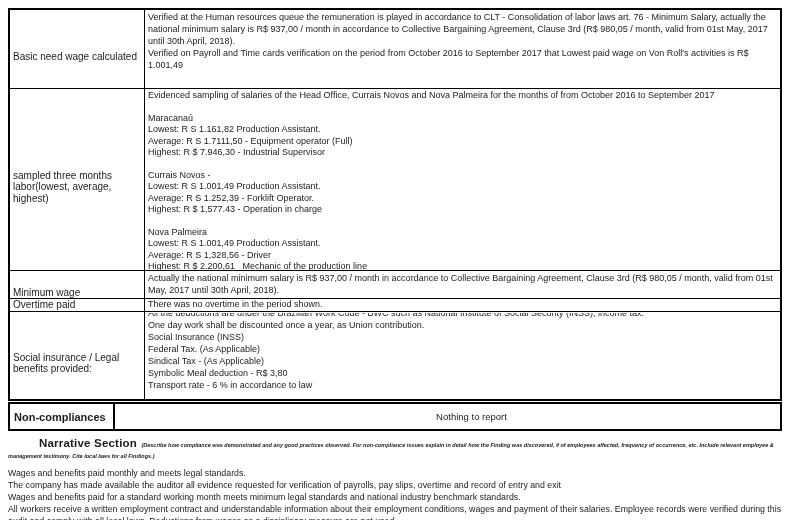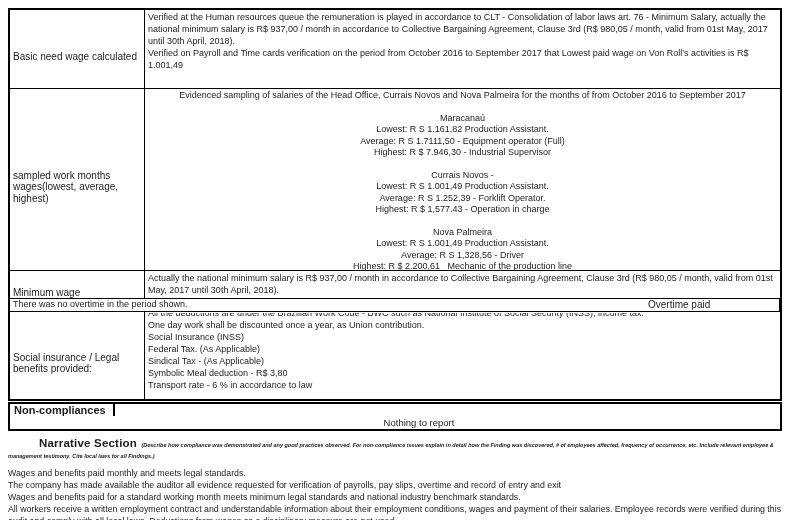--- a/index.html
+++ b/index.html
@@ -20,32 +20,32 @@
   .label{
     width:135px;border-right:1px solid #000;padding:16px 3px 1px 3px;
     font-size:10px;line-height:11.5px;display:flex;flex-direction:column;justify-content:center;
   }
   .label.top{justify-content:flex-start;}
   .content{
     flex:1;padding:1px 3px 0 3px;font-size:9px;line-height:12px;
   }
   .r1{height:79px;}
   .r2{height:182px;}
-  .r2 .content{line-height:11.4px;text-align:center;}
+  .r2 .content{line-height:11.4px;}
   .r3{height:28px;}
   .r4{height:13px;}
   .r4 .content{line-height:11px;padding-top:0;}
   .r4 .label{line-height:11px;padding-top:0;}
   .r5{height:87px;}
   .clipped{height:6px;overflow:hidden;}
   .clipped > div{margin-top:-6px;line-height:12px;font-size:9px;white-space:nowrap;}
   
   #nc-table{
     position:absolute;left:8px;top:402px;width:774px;height:29px;
-    border:2px solid #000;box-sizing:border-box;display:flex;background:#fff;flex-direction:column;
+    border:2px solid #000;box-sizing:border-box;display:flex;background:#fff;
   }
   #nc-table .nc-label{
     width:105px;border-right:2px solid #000;box-sizing:border-box;
     font-size:11px;font-weight:bold;display:flex;align-items:center;padding-left:4px;
   }
   #nc-table .nc-value{
     flex:1;display:flex;align-items:center;justify-content:center;font-size:9.5px;margin-left:48px;
   }
   
   #narrative{position:absolute;left:8px;top:438px;width:776px;}
@@ -57,21 +57,21 @@
 </head>
 <body>
 
 <div id="audit-table">
   <div class="row r1">
     <div class="cell label ml">Basic need wage calculated</div>
     <div class="cell content ml">Verified at the Human resources queue the remuneration is played in accordance to CLT - Consolidation of labor laws art. 76 - Minimum Salary, actually the national minimum salary is R$ 937,00 / month in accordance to Collective Bargaining Agreement, Clause 3rd (R$ 980,05 / month, valid from 01st May, 2017 until 30th April, 2018).
 Verified on Payroll and Time cards verification on the period from October 2016 to September 2017 that Lowest paid wage on Von Roll's activities is R$ 1.001,49</div>
   </div>
   <div class="row r2">
-    <div class="cell label ml">sampled work months wages(lowest, average, highest)</div>
+    <div class="cell label ml">sampled three months labor(lowest, average, highest)</div>
     <div class="cell content ml">Evidenced sampling of salaries of the Head Office, Currais Novos and Nova Palmeira for the months of from October 2016 to September 2017
 
 Maracanaú
 Lowest: R S 1.161,82 Production Assistant.
 Average: R S 1.7111,50 - Equipment operator (Full)
 Highest: R $ 7.946,30 - Industrial Supervisor
 
 Currais Novos -
 Lowest: R S 1.001,49 Production Assistant.
 Average: R S 1.252,39 - Forklift Operator.
@@ -81,22 +81,22 @@
 Lowest: R S 1.001,49 Production Assistant.
 Average: R S 1,328,56 - Driver
 Highest: R $ 2.200,61&nbsp;&nbsp; Mechanic of the production line</div>
   </div>
   <div class="row r3">
     <div class="cell label top ml">Minimum wage
 guaranteed.</div>
     <div class="cell content ml">Actually the national minimum salary is R$ 937,00 / month in accordance to Collective Bargaining Agreement, Clause 3rd (R$ 980,05 / month, valid from 01st May, 2017 until 30th April, 2018).</div>
   </div>
   <div class="row r4">
+    <div class="cell label top ml">Overtime paid</div>
     <div class="cell content ml">There was no overtime in the period shown.</div>
-    <div class="cell label top ml">Overtime paid</div>
   </div>
   <div class="row r5">
     <div class="cell label ml">Social insurance / Legal benefits provided:</div>
     <div class="cell content">
       <div class="clipped">
         <div>All the deductions are under the Brazilian Work Code - BWC such as National Institute of Social Security (INSS), income tax.</div>
       </div>
       <div class="ml">One day work shall be discounted once a year, as Union contribution.
 Social Insurance (INSS)
 Federal Tax. (As Applicable)

